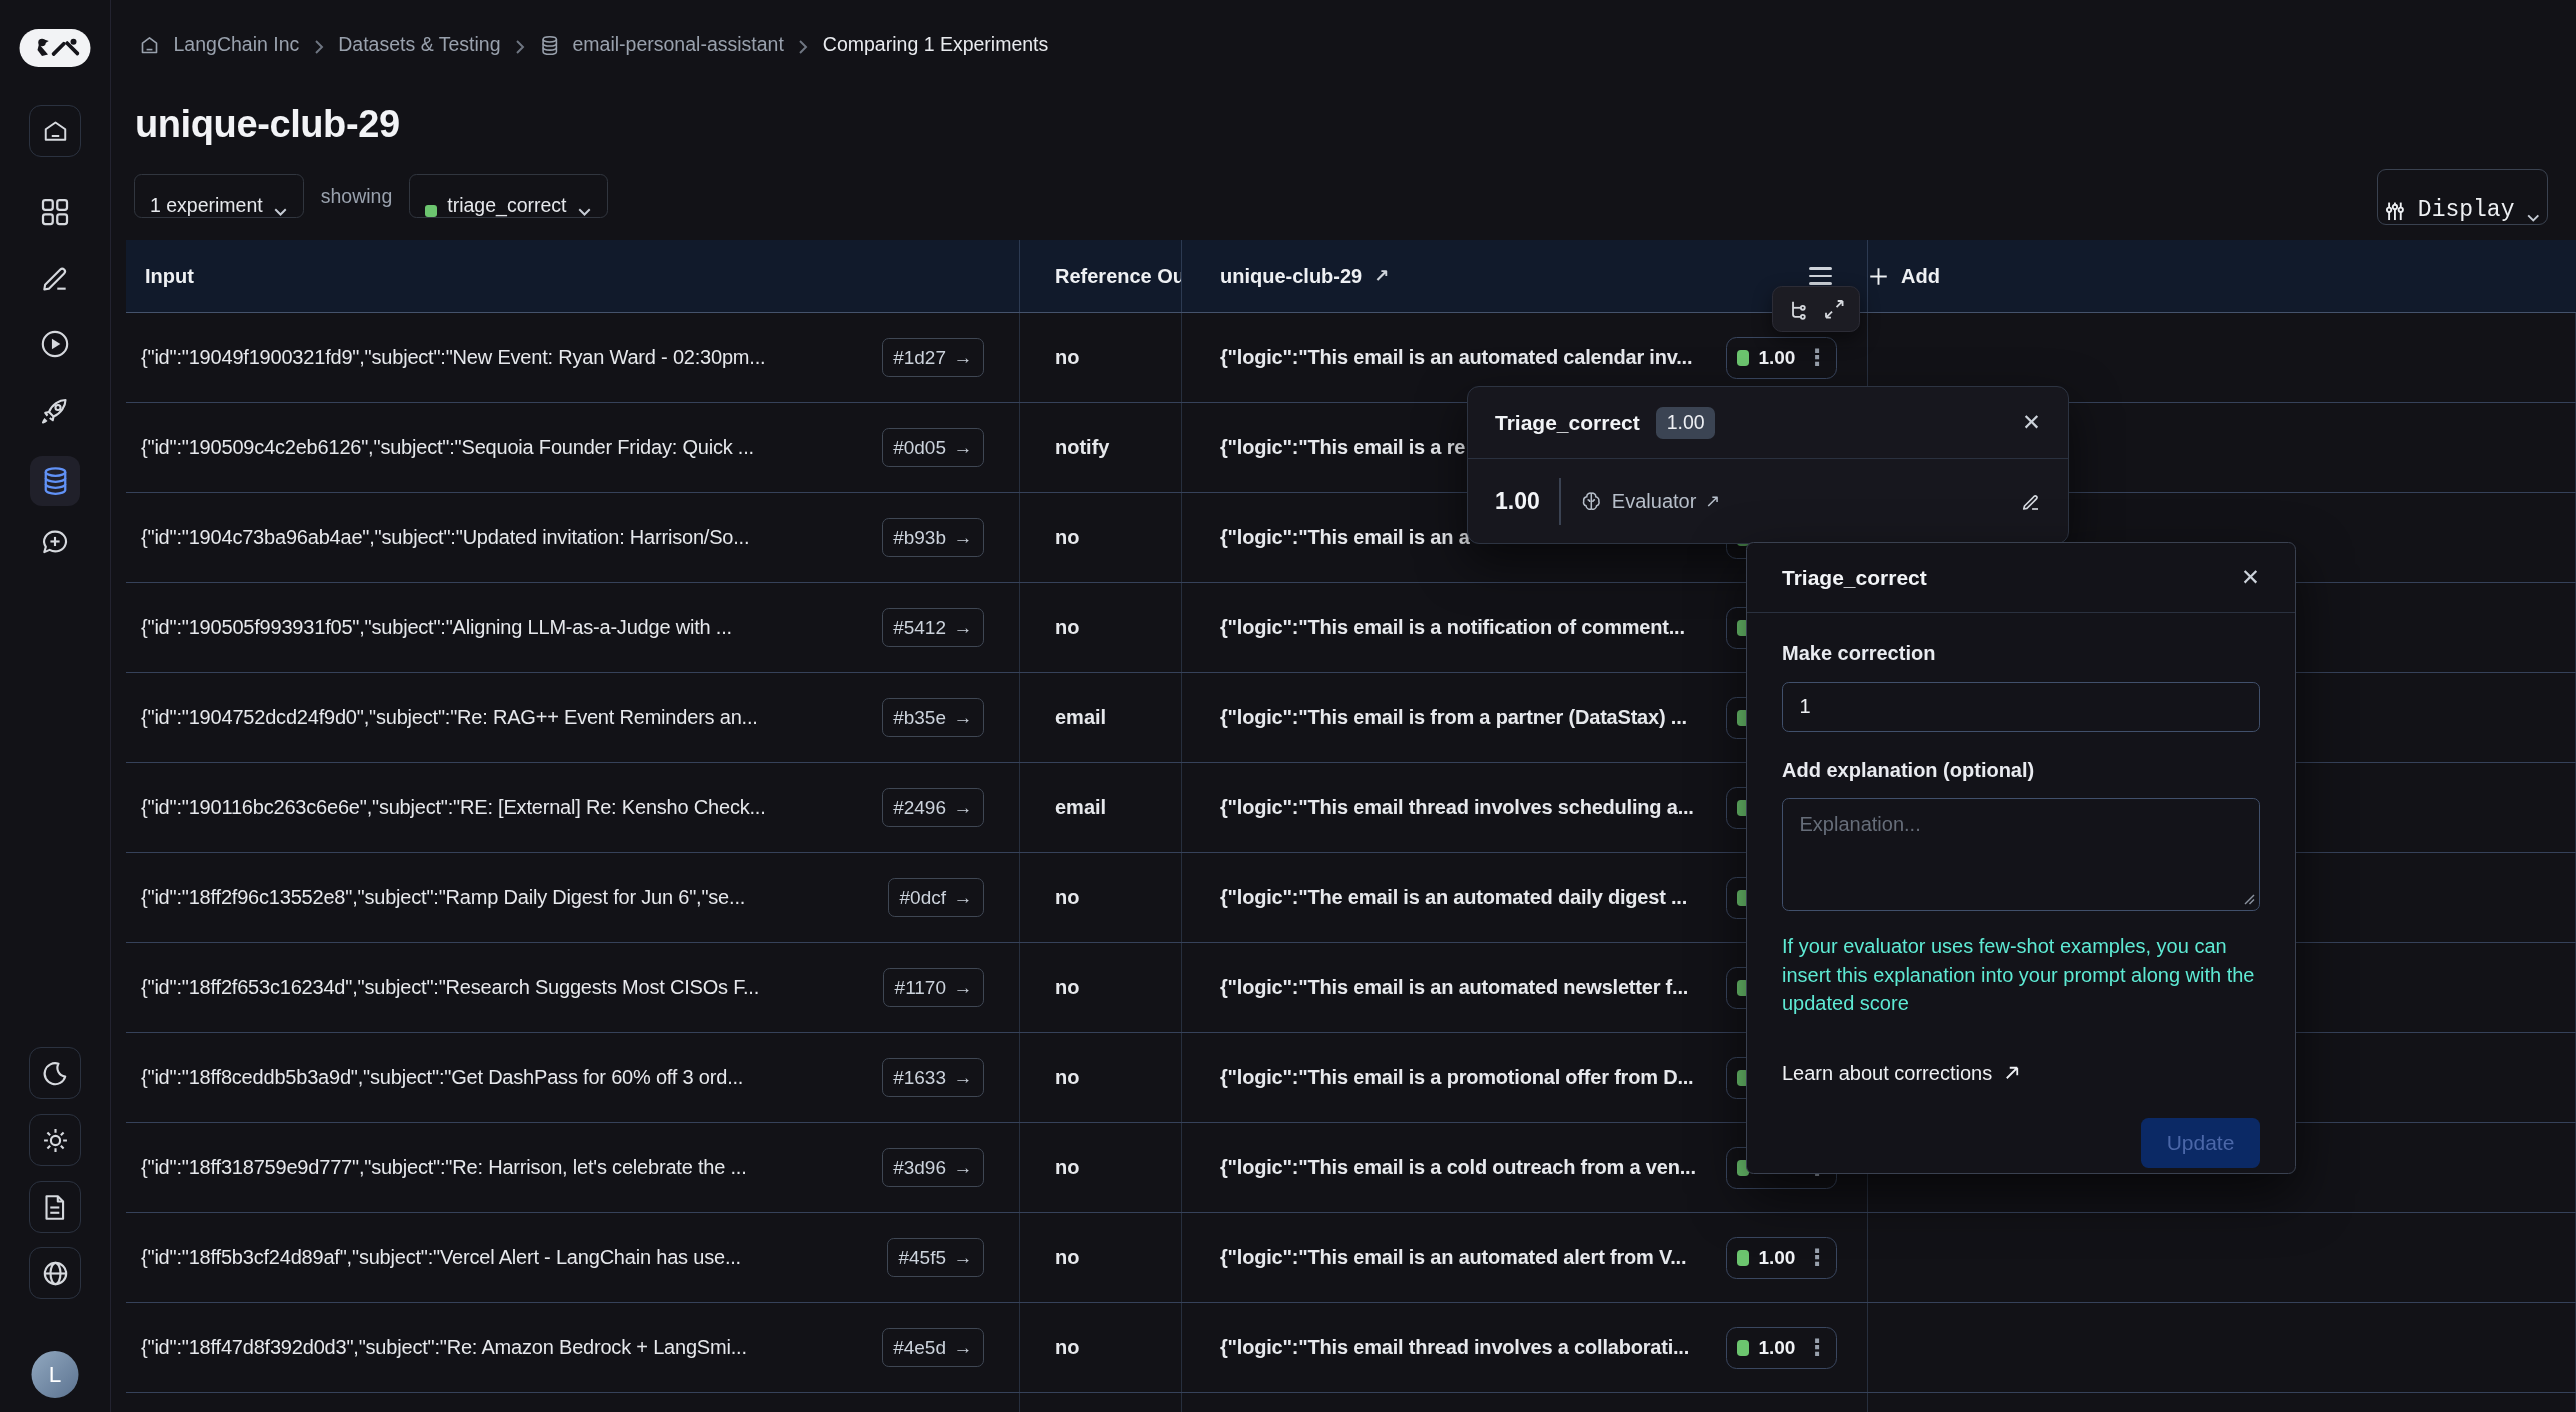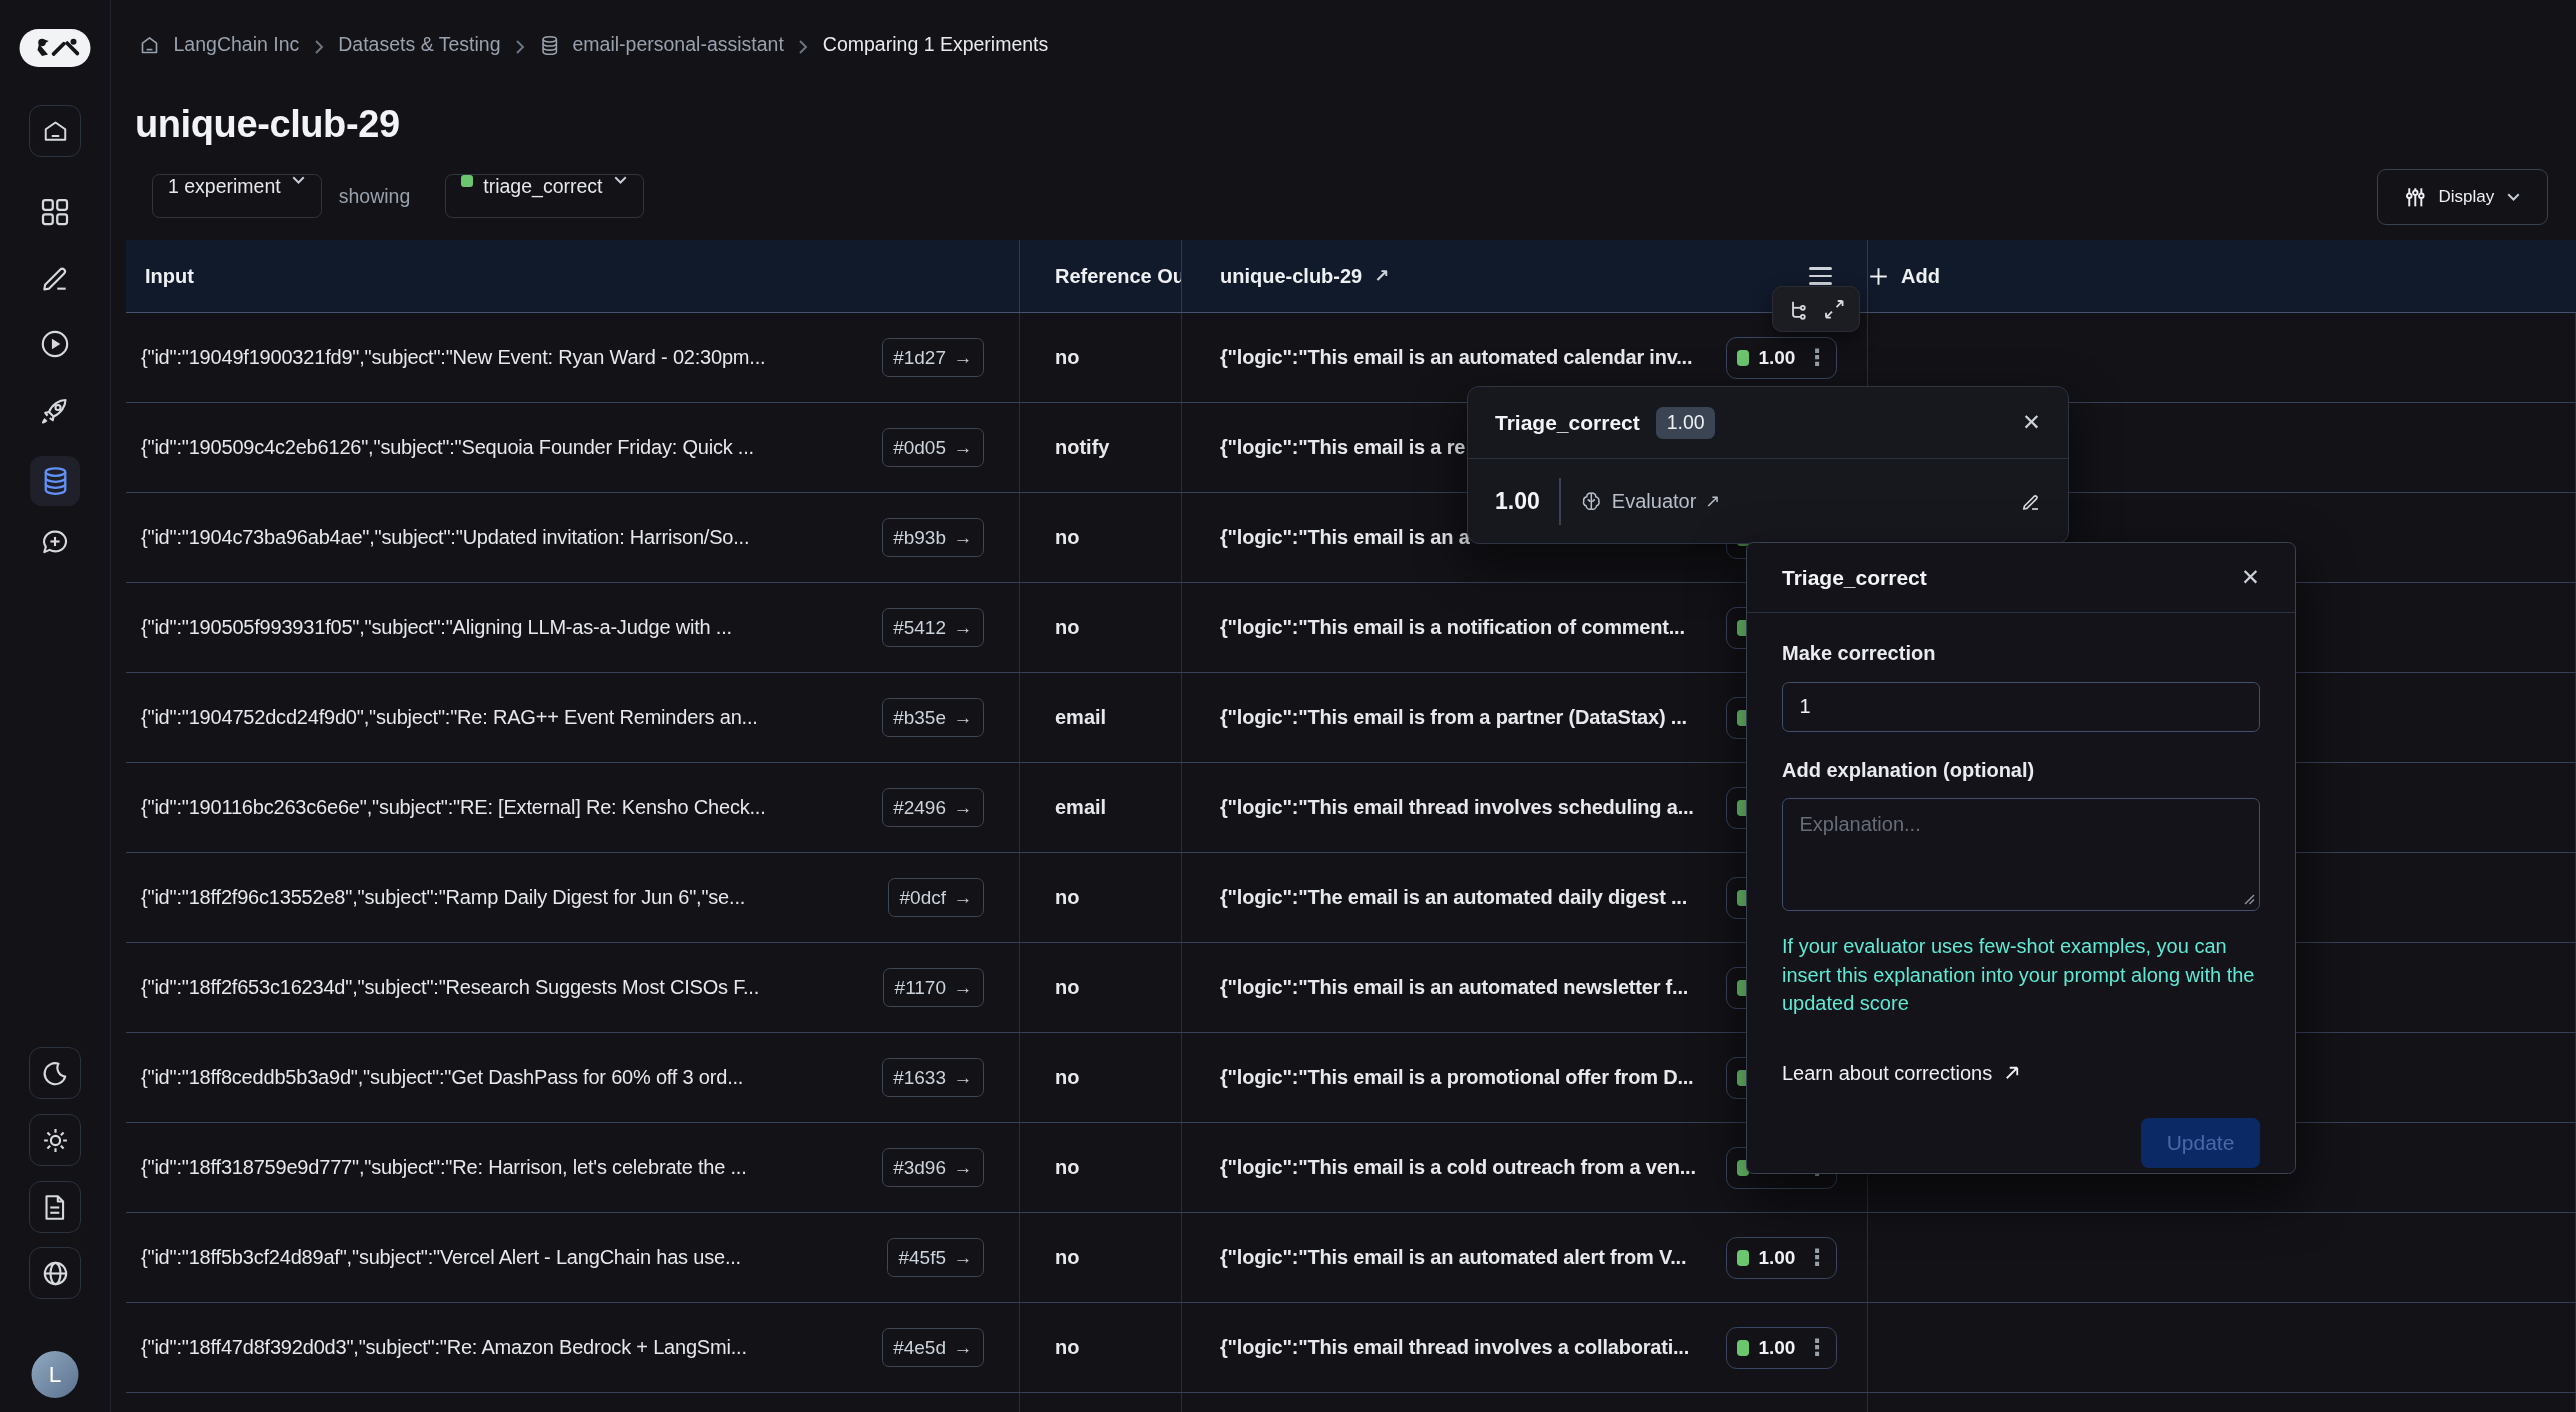--- a/index.html
+++ b/index.html
@@ -18,25 +18,25 @@
 
   
   .breadcrumb{position:absolute;left:139px;top:22.6px;height:33px;display:flex;align-items:flex-end;gap:13.5px;font-size:19.5px;color:#99a1ad;}
   .crumb{white-space:nowrap;}
   .crumb.active{color:#e9ebef;}
   .crumb-sep{display:flex;align-items:center;}
   .page-title{position:absolute;left:135px;top:78px;font-size:38px;font-weight:650;letter-spacing:-0.4px;color:#f2f3f6;}
 
   
   .filterbar{position:absolute;left:134px;top:174px;display:flex;align-items:center;gap:16.5px;}
-  .pill-btn{display:flex;align-items:flex-start;gap:10.5px;height:44px;padding:0 15px;border:0.8px solid #31363f;border-radius:7.5px;font-size:19.5px;color:#e6e8ec;background:transparent;cursor:pointer;margin-left:18px;}
+  .pill-btn{display:flex;align-items:flex-end;gap:10.5px;height:44px;padding:0 15px;border:0.8px solid #31363f;border-radius:7.5px;font-size:19.5px;color:#e6e8ec;background:transparent;cursor:pointer;}
   .showing{font-size:19.5px;color:#99a1ad;}
   .chip-dot{width:12px;height:12px;border-radius:3px;}
   .display-btn{position:absolute;left:2377px;top:169px;width:171px;height:56px;border:0.8px solid #3a4250;border-radius:9px;
-               display:flex;align-items:center;justify-content:center;gap:12px;font-size:17px;color:#eef0f3;cursor:pointer;background:transparent;}
+               display:flex;align-items:flex-end;justify-content:center;gap:12px;font-size:23px;color:#eef0f3;cursor:pointer;background:transparent;font-family:Liberation Mono, monospace;}
 
   
   .table{position:absolute;left:126px;top:240px;right:0;bottom:0;}
   .thead{display:grid;grid-template-columns:893px 162px 686px 1fr;height:72px;background:#111a2b;border-bottom:0.8px solid #45536c;position:relative;}
   .th{display:flex;align-items:center;font-size:20px;font-weight:600;color:#eef0f3;overflow:hidden;white-space:nowrap;}
   .th,.td{box-sizing:border-box;}
   .th+.th{border-left:0.8px solid #2c3a52;}
   .th-input{padding-left:19px;}
   .th-ref{padding-left:35px;}
   .th-exp{padding-left:38px;gap:12px;}

